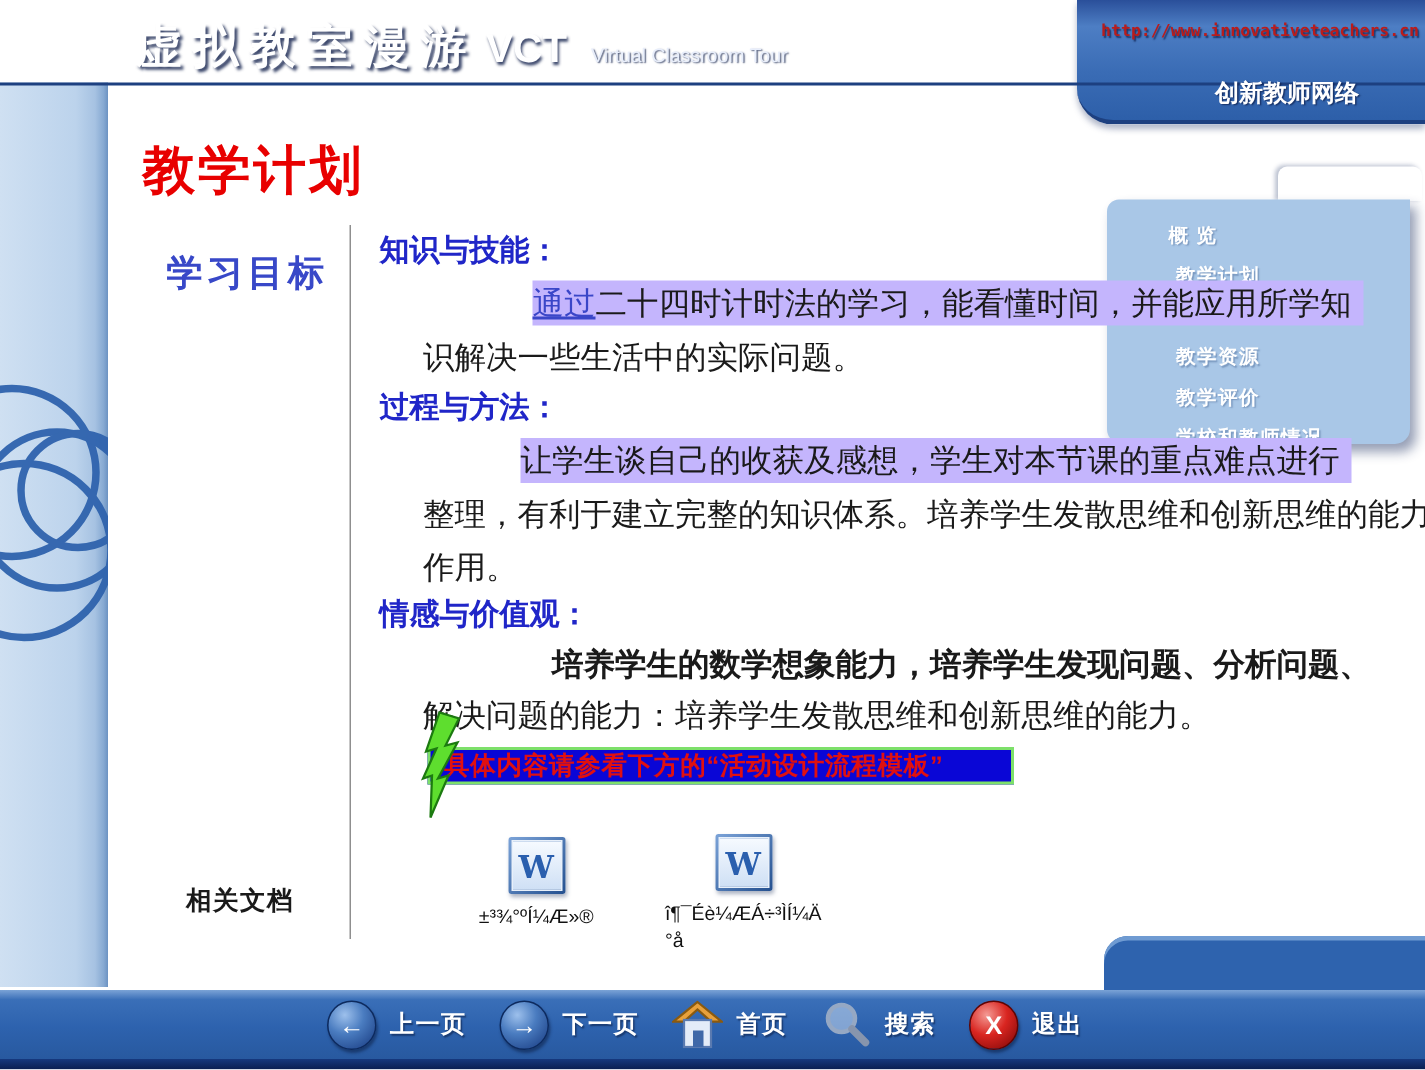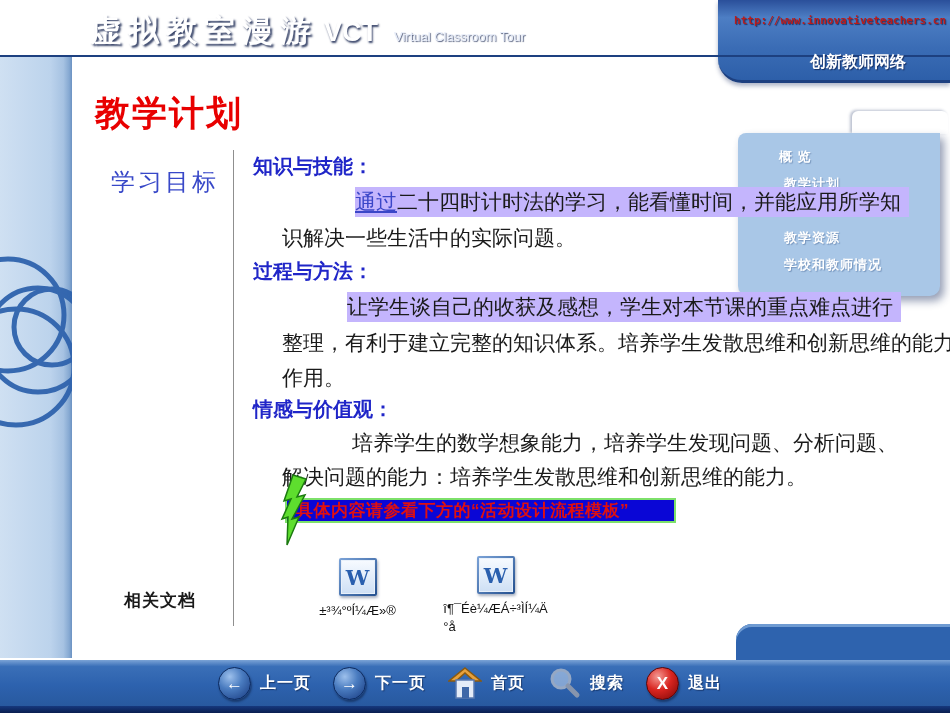--- a/index.html
+++ b/index.html
@@ -25,21 +25,21 @@
 
   
   .left-strip{position:absolute;left:0;top:55px;width:72px;height:603px;z-index:1;overflow:hidden;
     background:linear-gradient(90deg,#cfe0f2 0%,#bcd3ec 70%,#a6c2e2 88%,#86a9d2 96%,#6b92c2 100%);}
   .rings{position:absolute;left:-14px;top:190px;}
 
   
   .page-title{position:absolute;left:95px;top:90px;z-index:6;color:#e80000;font-size:35px;font-weight:bold;
     letter-spacing:2px;font-family:"Liberation Sans",sans-serif;}
   .col-divider{position:absolute;left:233px;top:150px;width:1px;height:476px;background:#8f8f8f;z-index:5;}
-  .goals-label{position:absolute;left:111px;top:166px;z-index:6;color:#3848c8;font-size:24px;font-weight:normal;letter-spacing:3px;}
+  .goals-label{position:absolute;left:111px;top:166px;z-index:6;color:#3848c8;font-size:24px;font-weight:bold;letter-spacing:3px;}
   .docs-label{position:absolute;left:124px;top:589px;z-index:6;color:#1a1a1a;font-size:17px;font-weight:bold;letter-spacing:1px;}
 
   .bodyline{position:absolute;z-index:6;white-space:nowrap;color:#1a1a1a;font-size:21px;
     font-family:"DejaVu Serif",serif;}
   .heading{color:#2026c8;font-size:20px;font-weight:bold;font-family:"Liberation Sans",sans-serif;}
   .line-bg{background:#c4b5fd;padding:3px 8px 3px 0;font-family:Liberation Serif, serif;}
   .body-link{color:#3a46c8;text-decoration:underline;cursor:pointer;}
 
   .banner{position:absolute;left:285px;top:498px;width:391px;height:25px;z-index:7;
     background:#0a06d6;border:2px solid #7de06a;box-sizing:border-box;display:flex;align-items:center;}
@@ -117,38 +117,39 @@
 
   <div class="page-title">教学计划</div>
 
   <div class="contents-tab">
     <span>Contents</span>
   </div>
   <div class="contents-panel">
     <div class="menu-item first">概 览</div>
     <div class="menu-item">教学计划</div>
     <div class="menu-item gap">教学资源</div>
+    <div class="menu-item">教学评价</div>
     <div class="menu-item">学校和教师情况</div>
   </div>
 
   <div class="col-divider"></div>
   <div class="goals-label">学习目标</div>
   <div class="docs-label">相关文档</div>
 
   <div class="bodyline heading" style="left:253px;top:153px;">知识与技能：</div>
   <div class="bodyline" style="left:355px;top:188px;"><span class="line-bg"><span class="body-link">通过</span><span>二十四时计时法的学习，能看懂时间，并能应用所学知</span></span></div>
   <div class="bodyline" style="left:282px;top:224px;">识解决一些生活中的实际问题。</div>
 
   <div class="bodyline heading" style="left:253px;top:258px;">过程与方法：</div>
   <div class="bodyline" style="left:347px;top:293px;"><span class="line-bg">让学生谈自己的收获及感想，学生对本节课的重点难点进行</span></div>
   <div class="bodyline" style="left:282px;top:329px;">整理，有利于建立完整的知识体系。培养学生发散思维和创新思维的能力</div>
   <div class="bodyline" style="left:282px;top:364px;">作用。</div>
 
   <div class="bodyline heading" style="left:253px;top:396px;">情感与价值观：</div>
-  <div class="bodyline" style="left:352px;top:429px;">培养学生的数学想象能力，培养学生发现问题、分析问题、</div>
+  <div class="bodyline" style="left:368px;top:429px;font-weight:bold;">培养学生的数学想象能力，培养学生发现问题、分析问题、</div>
   <div class="bodyline" style="left:282px;top:463px;">解决问题的能力：培养学生发散思维和创新思维的能力。</div>
 
   <div class="banner">
     <span class="banner-text">具体内容请参看下方的“活动设计流程模板”</span>
   </div>
   <svg class="bolt" width="36" height="74" viewBox="0 0 36 74">
     <polygon points="15,1 28,5 19,23 27,21 14,45 21,43 9,71 10,43 4,45 13,25 6,27" fill="#5ede2e" stroke="#1c7a10" stroke-width="1.5"></polygon>
   </svg>
 
   <div class="doc doc1">

